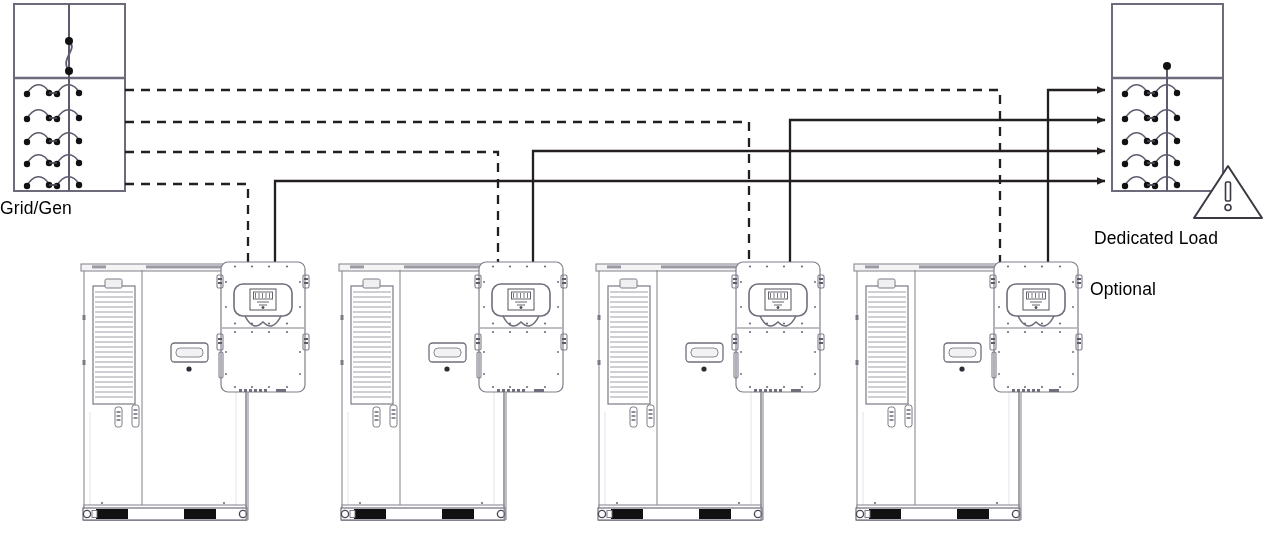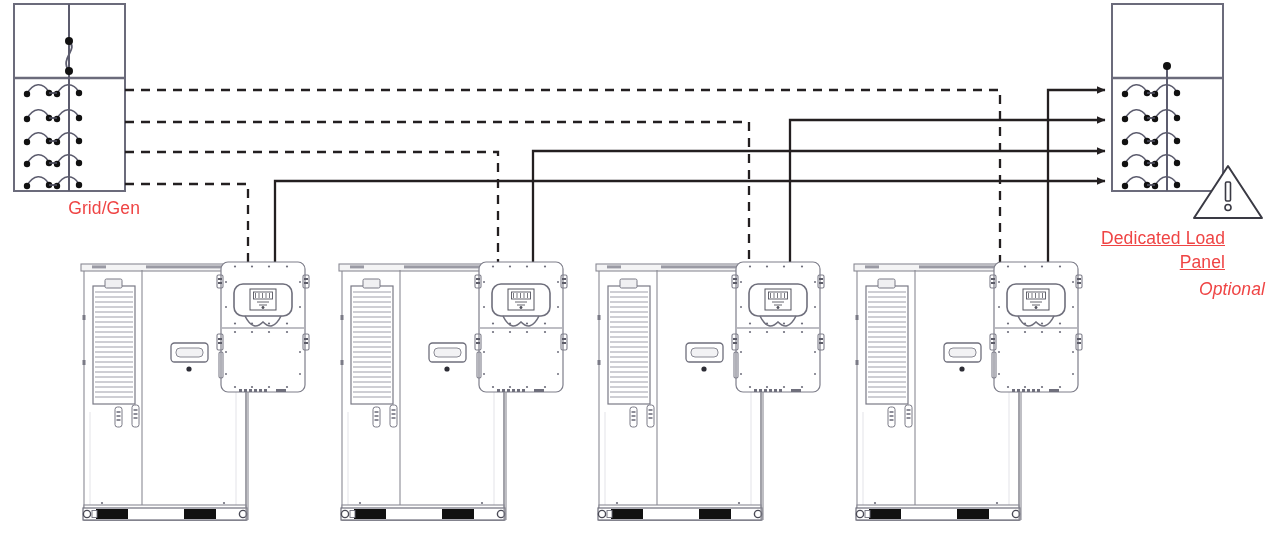--- a/index.html
+++ b/index.html
@@ -8,24 +8,24 @@
     width:1270px;height:545px;
     font-family:"Liberation Sans", sans-serif;
     color:#3b3b46;
     position:relative;
     overflow:hidden;
   }
   #stage{position:relative;width:1270px;height:545px;}
   #stage svg{position:absolute;left:0;top:0;}
   .lbl{
     position:absolute;
-    text-align:right;
+    text-align:left;
     font-size:17.5px;
     letter-spacing:.1px;
-    color:#ef4444;
+    color:#000000;
     white-space:nowrap;
     line-height:24px;
   }
 </style>
 </head>
 <body>
 
 <div id="stage">
 
 <svg width="1270" height="545" viewBox="0 0 1270 545" xmlns="http://www.w3.org/2000/svg">
@@ -287,22 +287,21 @@
     <line x1="1021" y1="392" x2="1021" y2="520" stroke="#8a8a94" stroke-width="1.1"></line>
     <line x1="1019" y1="520" x2="1019" y2="392" stroke="#8a8a94" stroke-width="1.1"></line>
   </g>
 
 </svg>
 
 <div class="lbl" style="left:0px;top:196px;width:140px;">
   <div>Grid/Gen</div>
 </div>
 
-<div class="lbl" style="left:1050px;top:226px;width:175px;text-decoration:underline;">
+<div class="lbl" style="left:1094px;top:226px;width:175px;">
   <div>Dedicated Load</div>
-  <div>Panel</div>
 </div>
 
-<div class="lbl" style="left:1090px;top:277px;width:175px;font-style:italic;">
+<div class="lbl" style="left:1090px;top:277px;width:175px;">
   <div>Optional</div>
 </div>
 
 </div>
 
 </body></html>

